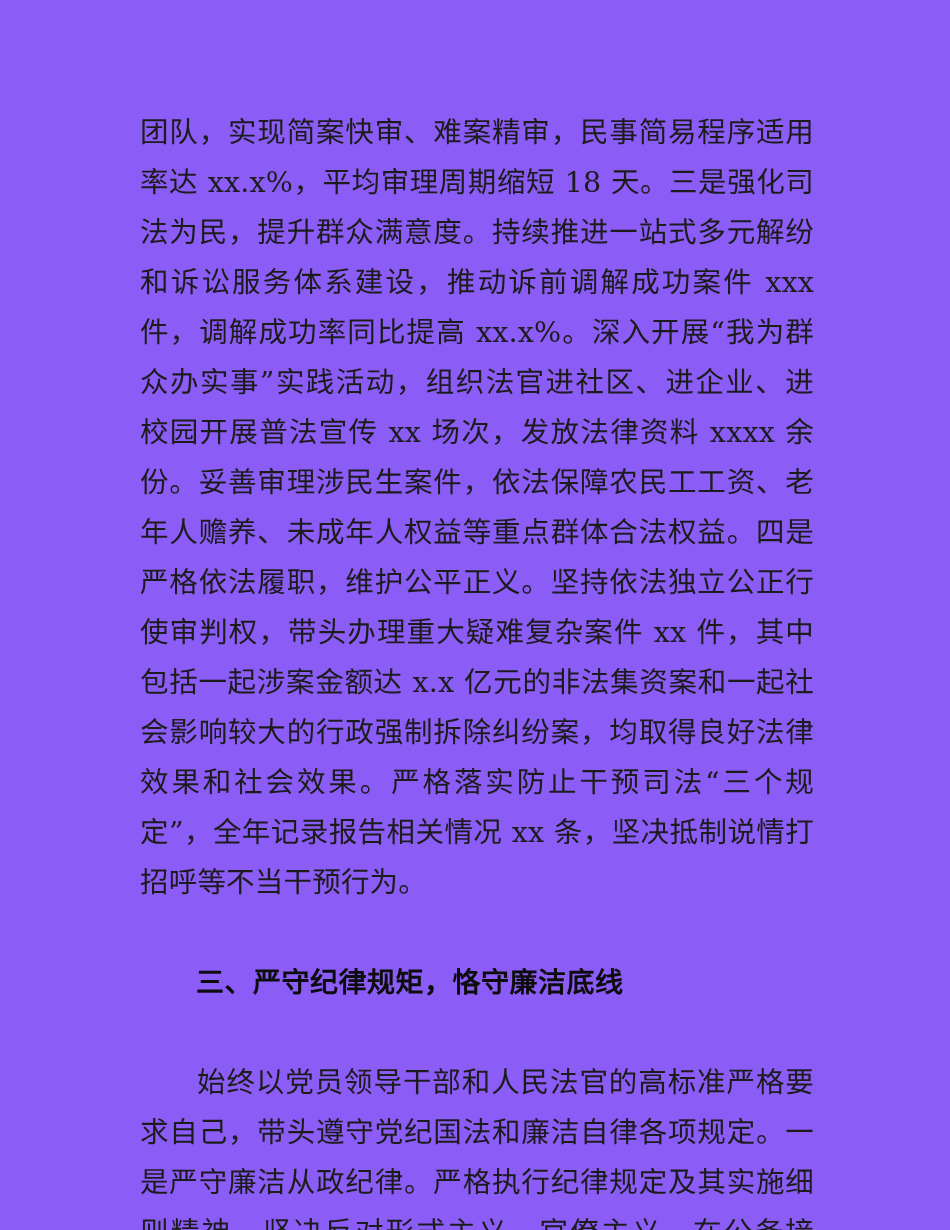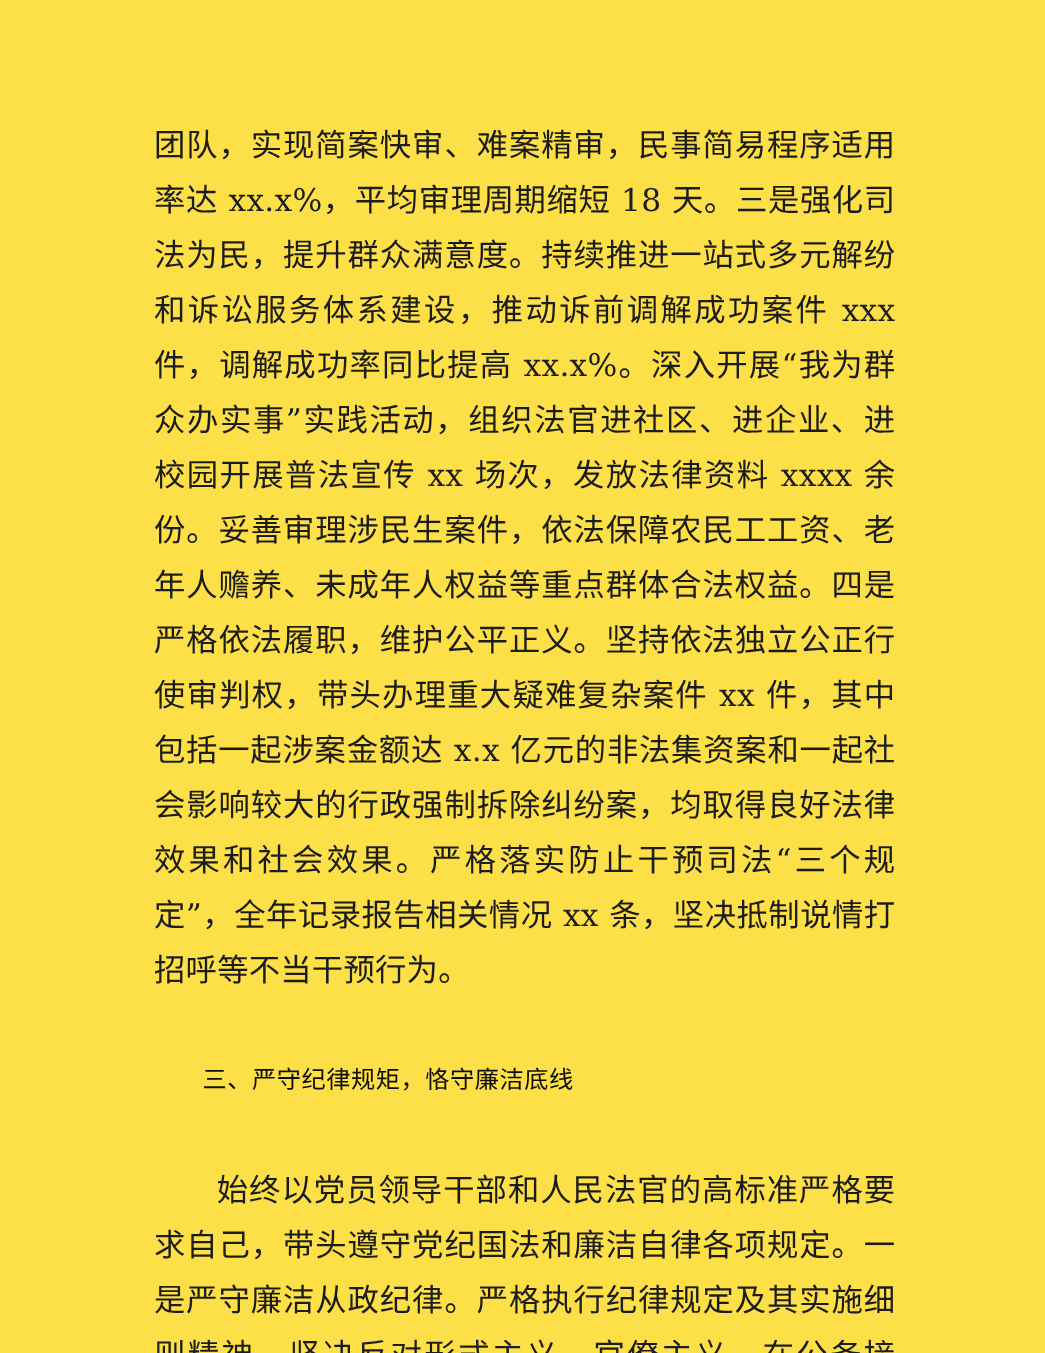--- a/index.html
+++ b/index.html
@@ -13,21 +13,21 @@
     height: 1230px;
     overflow: hidden;
     font-family: "DejaVu Serif", "Liberation Serif", serif;
     -webkit-font-smoothing: antialiased;
   }
 
   #page {
     position: relative;
     width: 950px;
     height: 1230px;
-    background: #fde047;
+    background: #8b5cf6;
     box-sizing: border-box;
   }
 
   
   #text-body {
     position: absolute;
     left: 140px;
     top: 108px;
     width: 674px;
   }
@@ -50,22 +50,22 @@
   }
   
   .para.continued {
     margin-bottom: 0;
   }
 
   
   .heading {
     margin: 0;
     font-family: "DejaVu Sans", "Liberation Sans", sans-serif;
-    font-size: 22px;
-    font-weight: 400;
+    font-size: 28px;
+    font-weight: 700;
     line-height: 50px;
     color: #0d0d0d;
     text-indent: 2em;
     letter-spacing: 0.5px;
     white-space: nowrap;
   }
 
   
   .gap-before-heading { height: 50px; }
   .gap-after-heading  { height: 50px; }

